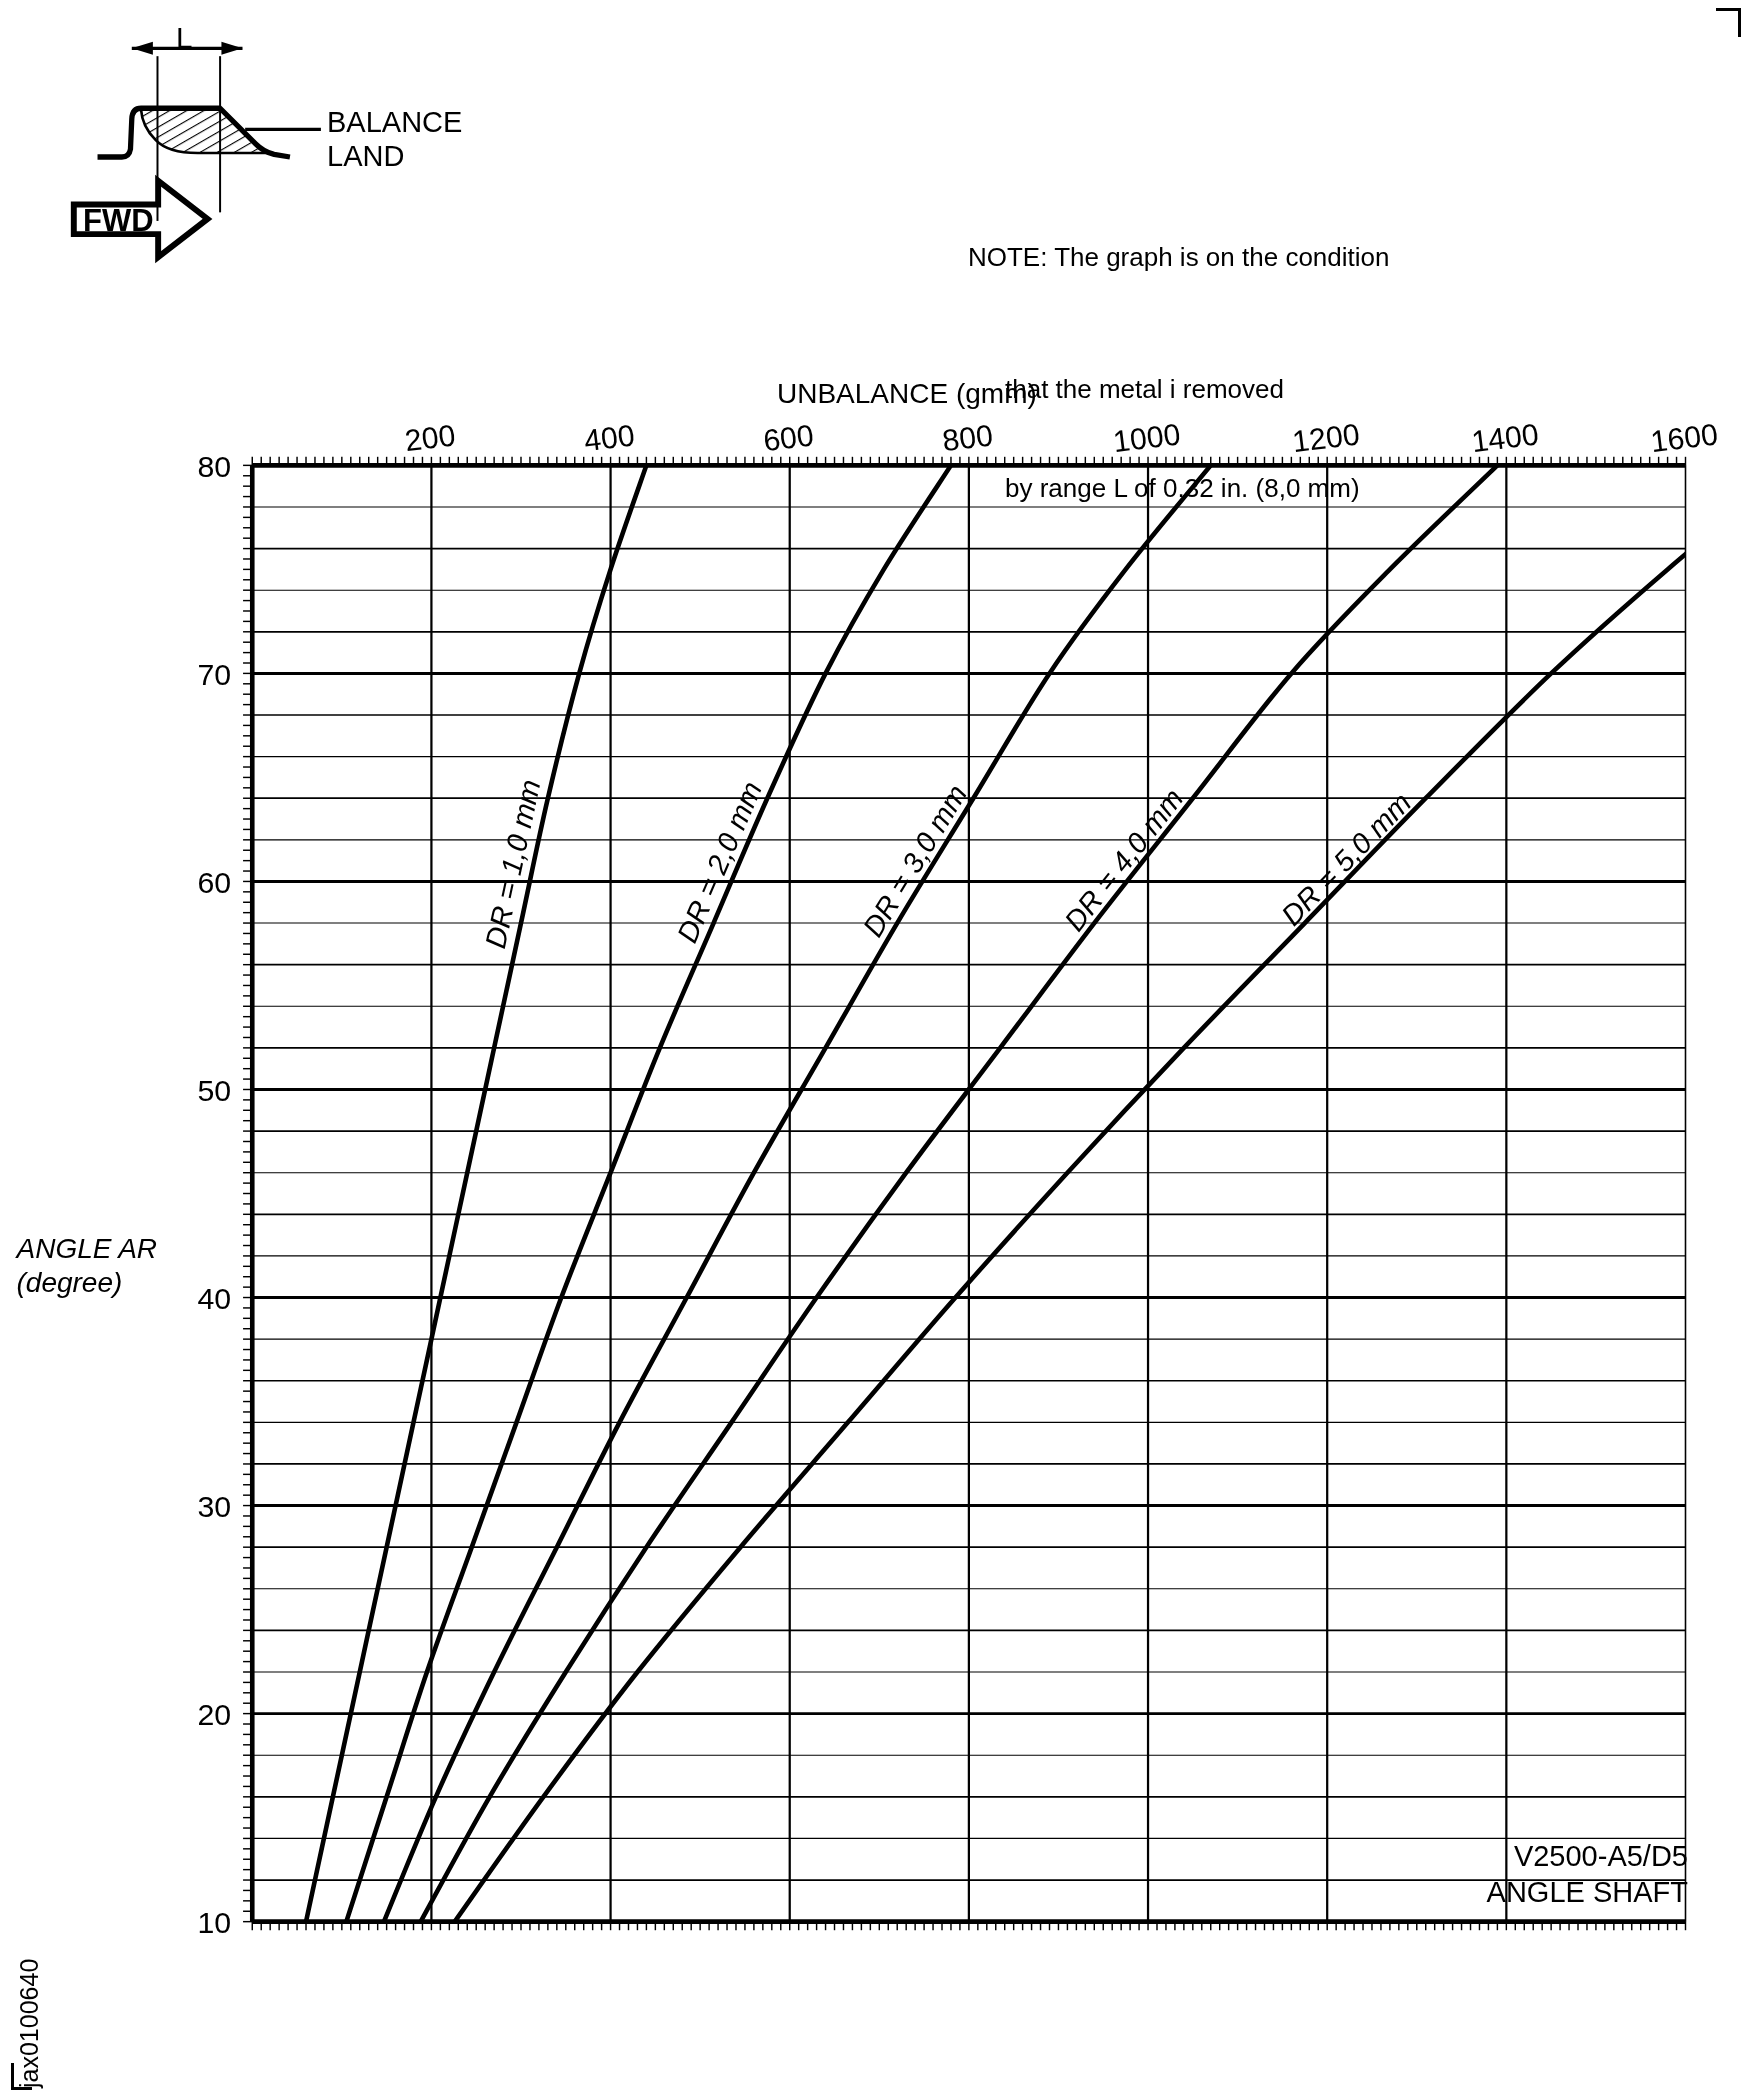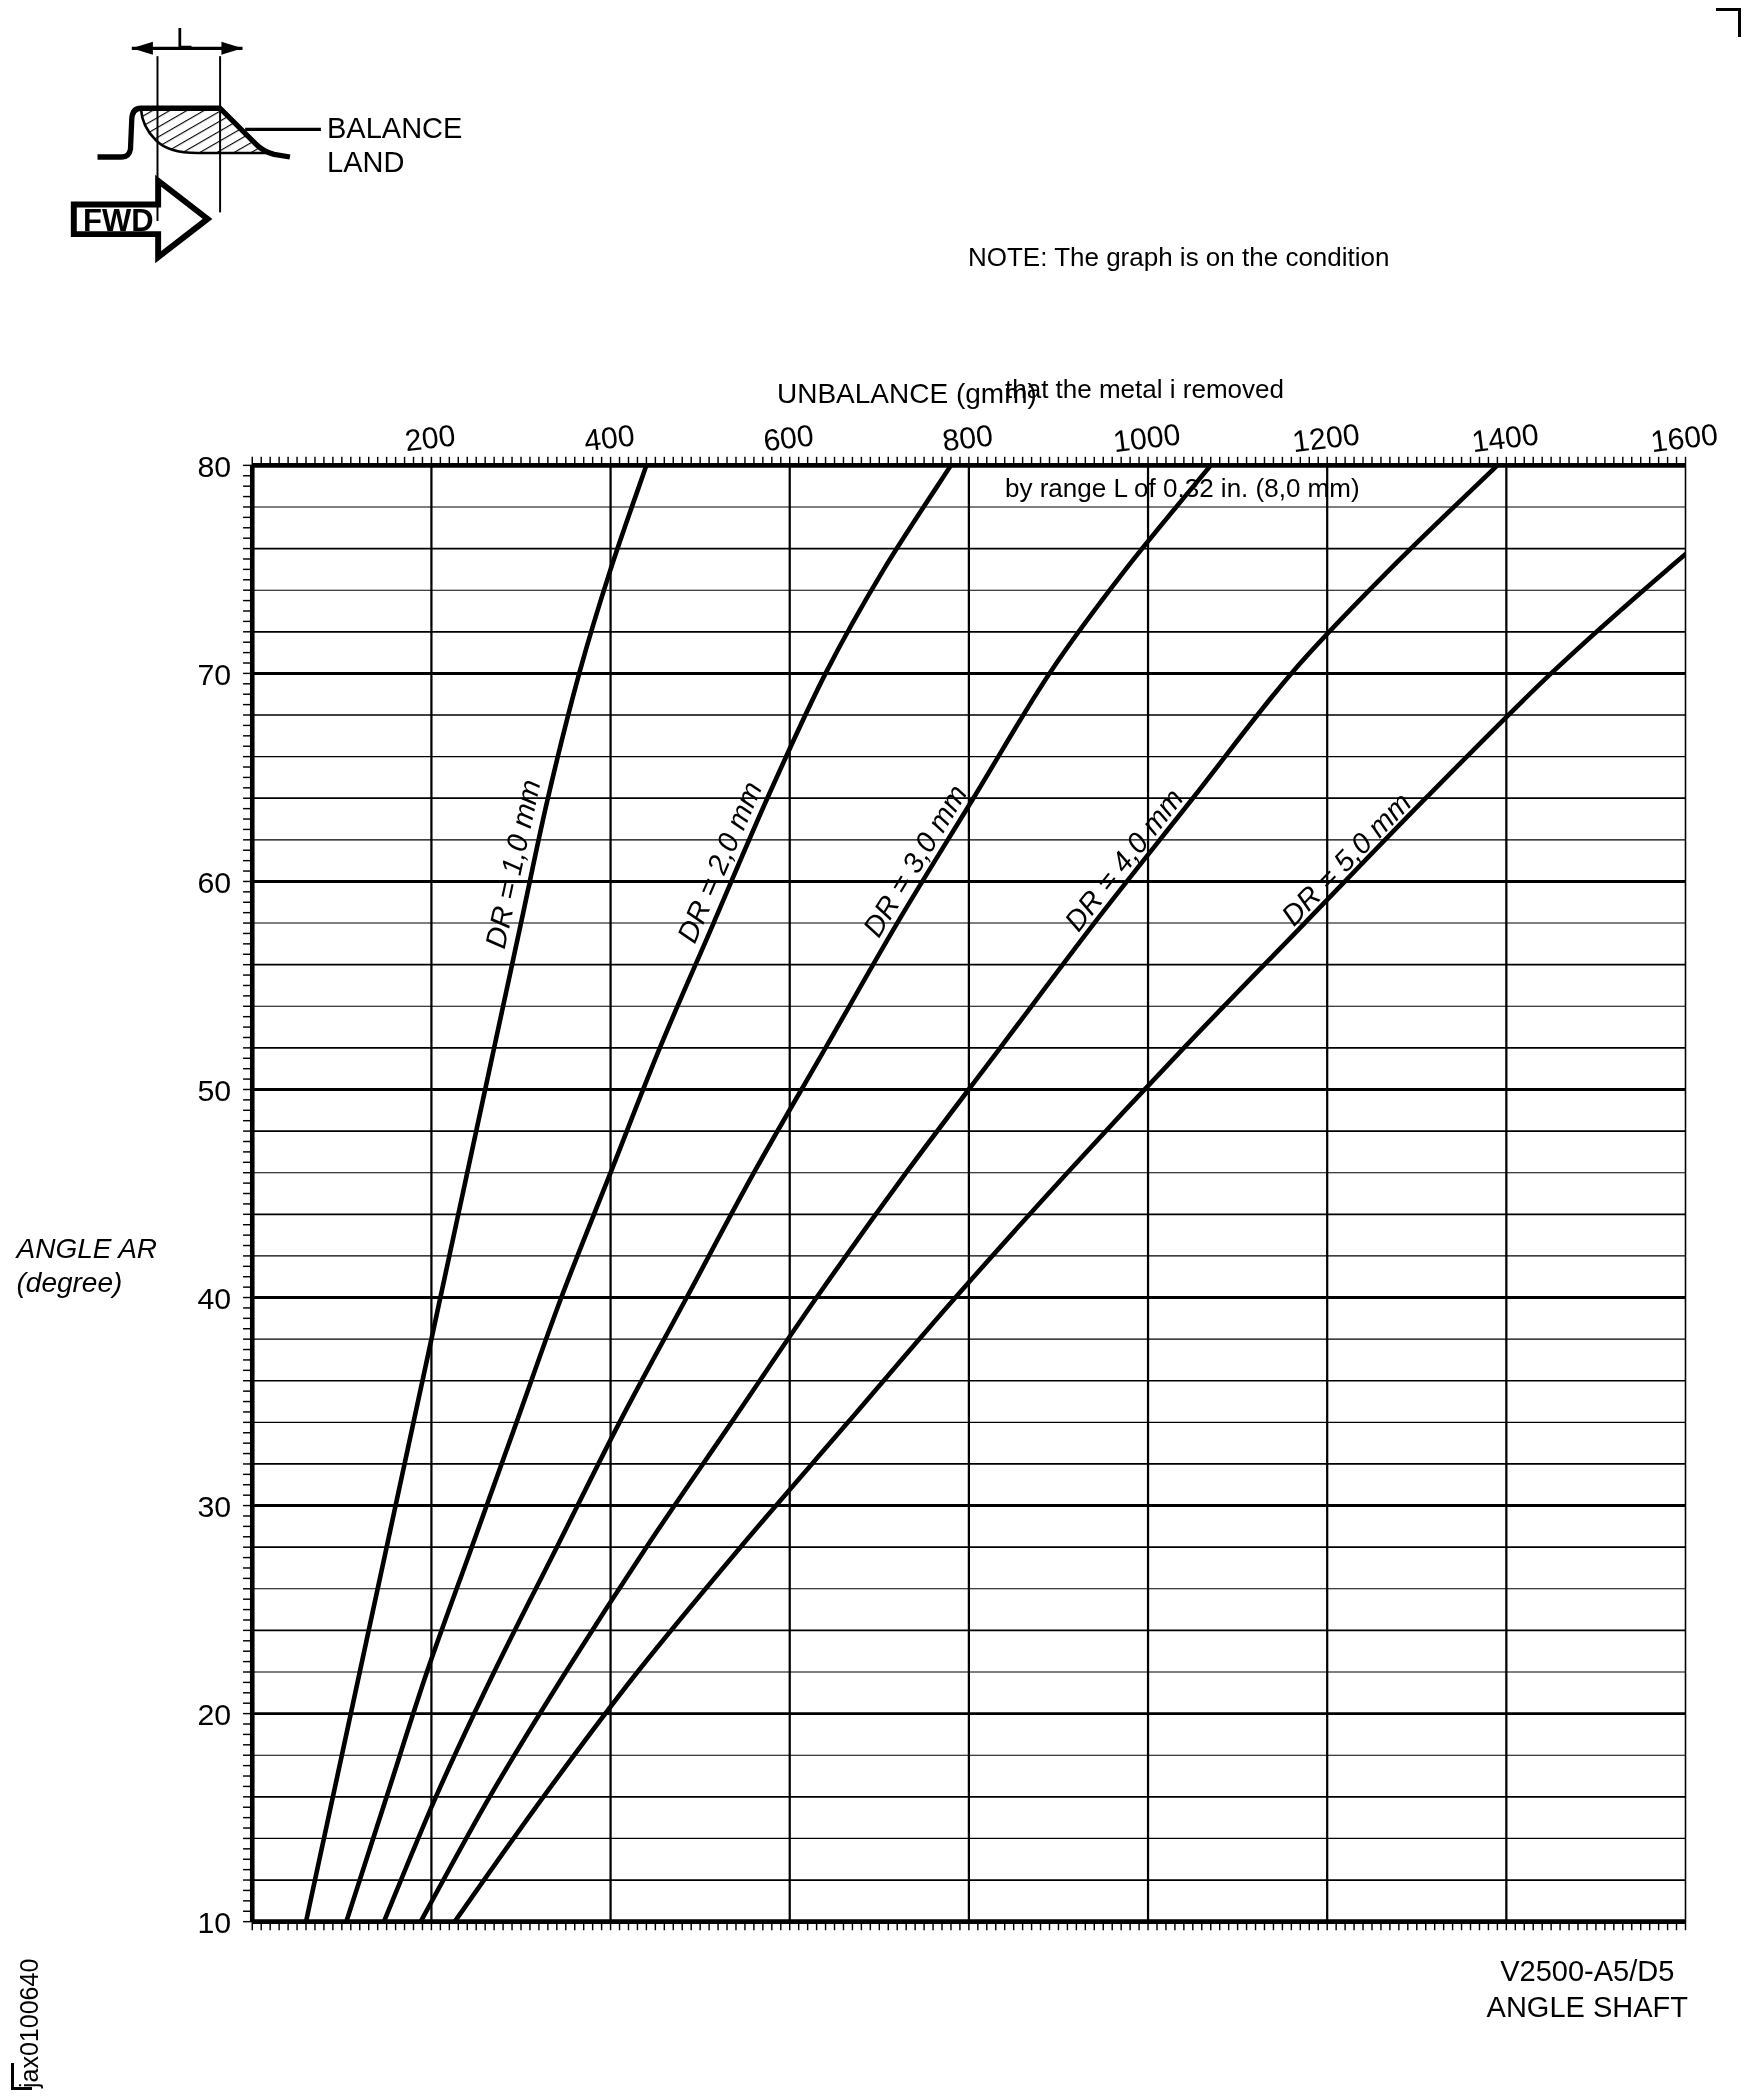--- a/index.html
+++ b/index.html
@@ -44,24 +44,24 @@
   #y-axis-title {
     left: 16.5px; top: 876px;
     font-size: 28px;
     line-height: 34px;
     text-align: left;
     font-style: italic;
   }
 
   
   #model-block {
-    right: 66px; top: 1953px;
+    right: 66px; top: 1838px;
     font-size: 29px;
     line-height: 36px;
-    text-align: center;
+    text-align: right;
     margin-left: 40px;
   }
   #doc-id-wrap {
     left: 14.5px; top: 2088px;
     width: 263px;
     height: 40px;
   }
 
   #corner-mark-tr {
     right: 13px; top: 8px;
@@ -107,21 +107,21 @@
       <pattern id="hatch" patternUnits="userSpaceOnUse" width="13" height="13" patternTransform="rotate(60)">
         <line x1="0" y1="0" x2="0" y2="13" stroke="#000" stroke-width="3.4"></line>
       </pattern>
     </defs>
     <path d="M 214 166 L 334 166 L 388 220 Q 398 229 414 232 L 300 232
              Q 255 232 236 212 Q 216 192 214 166 Z" fill="url(#hatch)" stroke="#000" stroke-width="4"></path>
 
     <line x1="372" y1="196" x2="487" y2="196" stroke="#000" stroke-width="5"></line>
   </svg>
 
-  <div class="abs" style="left:327px; top:111px; font-size:29px; line-height:34px;">
+  <div class="abs" style="left:327px; top:105px; font-size:29px; line-height:34px;">
     <div>BALANCE</div>
     <div>LAND</div>
   </div>
 </div>
 
 <div class="abs" id="note-block">
   <div>
     <span>NOTE:</span><span> </span><span>The graph is on the condition</span>
   </div>
   <div class="indent">that the metal i removed</div>

